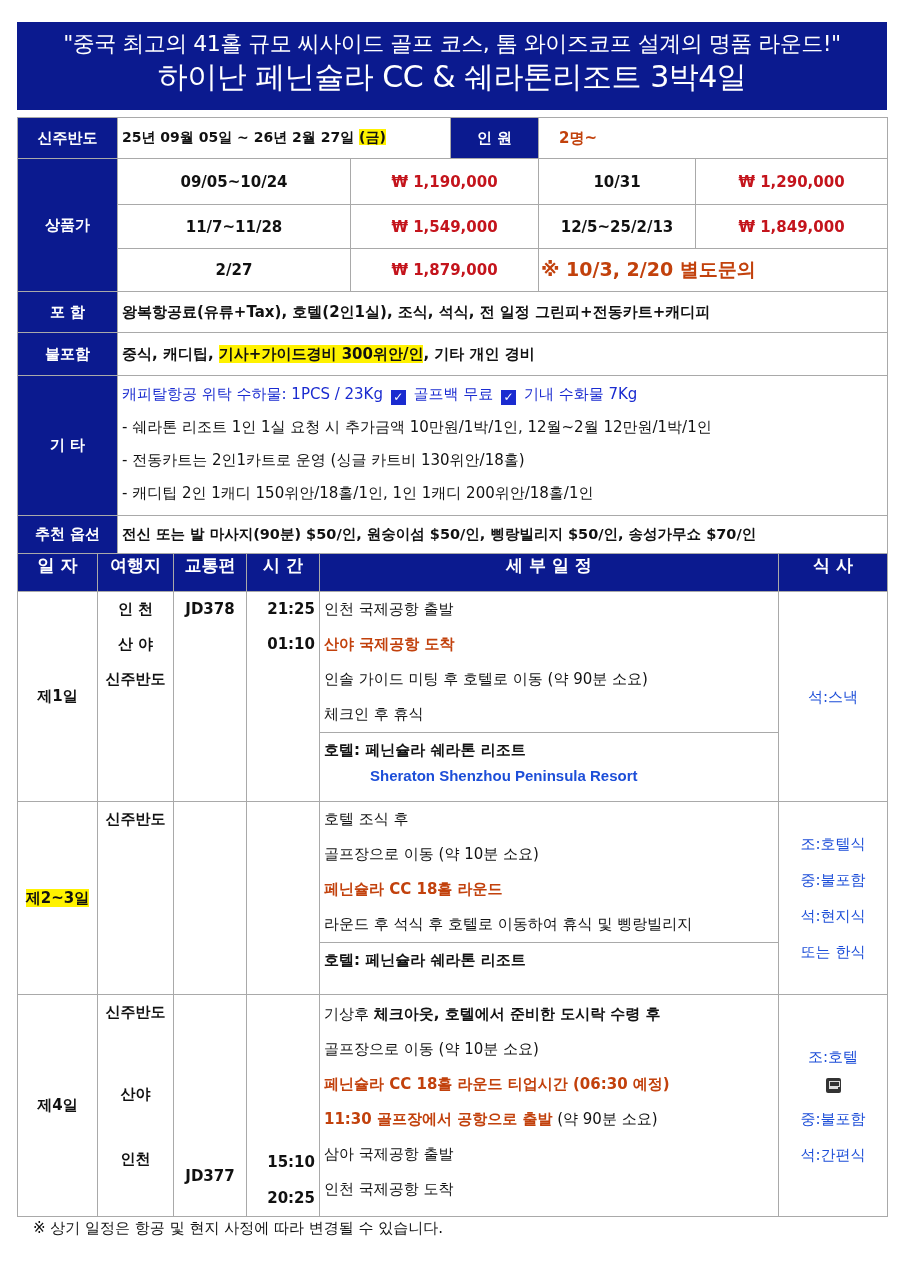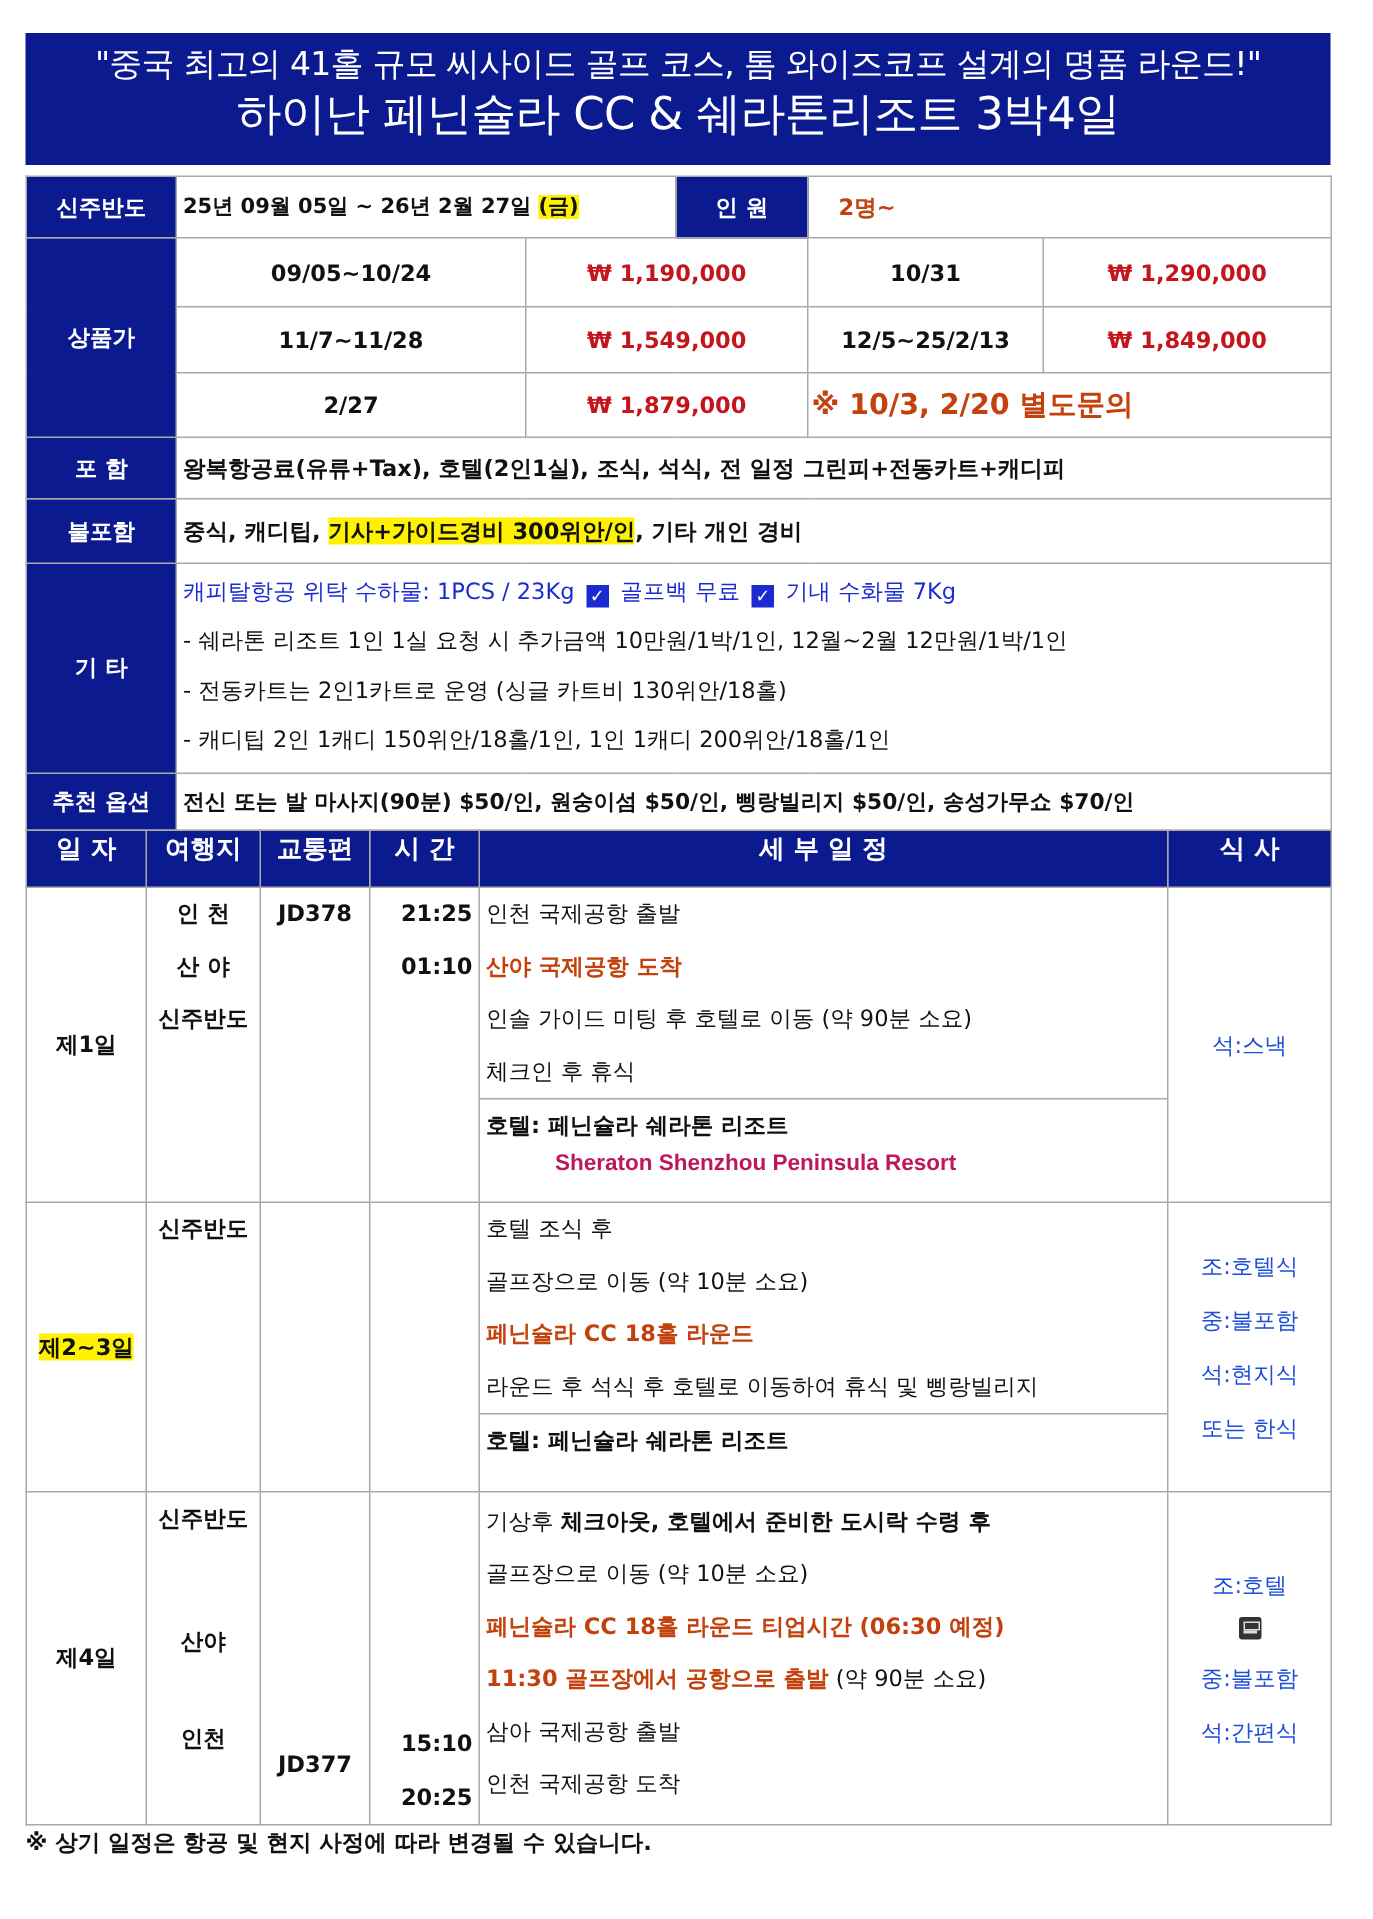--- a/index.html
+++ b/index.html
@@ -24,21 +24,21 @@
   #sched td{vertical-align:top;font-size:15px;}
   .cell-center{text-align:center;}
   .lines div{height:35px;line-height:35px;}
   .detail div{padding-left:4px;white-space:nowrap;}
   .hotel{border-top:1px solid #a9a9a9;}
   .meal{text-align:center;vertical-align:middle !important;color:#1d4ed8;}
   .meal div{height:36px;line-height:36px;}
   .bento{display:inline-block;width:15px;height:15px;background:#333;border-radius:2px;vertical-align:middle;position:relative;}
   .bento:before{content:"";position:absolute;left:3px;top:3px;width:9px;height:4px;border:1px solid #ddd;}
   .bento:after{content:"";position:absolute;left:3px;top:9px;width:9px;height:2px;background:#ddd;}
-  .footnote{position:absolute;left:17px;top:1219px;font-size:15px;font-weight:bold;}
+  .footnote{position:absolute;left:33px;top:1219px;font-size:15px;font-weight:normal;}
 </style>
 </head>
 <body>
 
 <div class="banner">
   <div class="sub">"중국 최고의 41홀 규모 씨사이드 골프 코스, 톰 와이즈코프 설계의 명품 라운드!"</div>
   <div class="main">하이난 페닌슐라 CC &amp; 쉐라톤리조트 3박4일</div>
 </div>
 
 <table id="info" style="top:117px;">
@@ -137,21 +137,21 @@
     <td class="b lines" style="text-align:right;padding-right:4px;margin-left:28px;">
       <div>21:25</div>
       <div>01:10</div>
     </td>
     <td class="detail lines">
       <div>인천 국제공항 출발</div>
       <div class="red b">산야 국제공항 도착</div>
       <div>인솔 가이드 미팅 후 호텔로 이동 (약 90분 소요)</div>
       <div>체크인 후 휴식</div>
       <div class="hotel b" style="height:30px;line-height:34px;">호텔: 페닌슐라 쉐라톤 리조트</div>
-      <div class="b" style="height:30px;line-height:26px;padding-left:50px;color:#be185d;font-family:'Liberation Sans',sans-serif;">Sheraton Shenzhou Peninsula Resort</div>
+      <div class="b" style="height:30px;line-height:26px;padding-left:50px;color:#1d4ed8;font-family:'Liberation Sans',sans-serif;">Sheraton Shenzhou Peninsula Resort</div>
     </td>
     <td class="meal">
           <div>석:스낵</div>
         </td>
   </tr>
 
   <tr style="height:193px">
     <td class="cell-center b" style="vertical-align:middle;"><span class="yellow">제2~3일</span></td>
     <td class="cell-center b lines">
           <div>신주반도</div>

